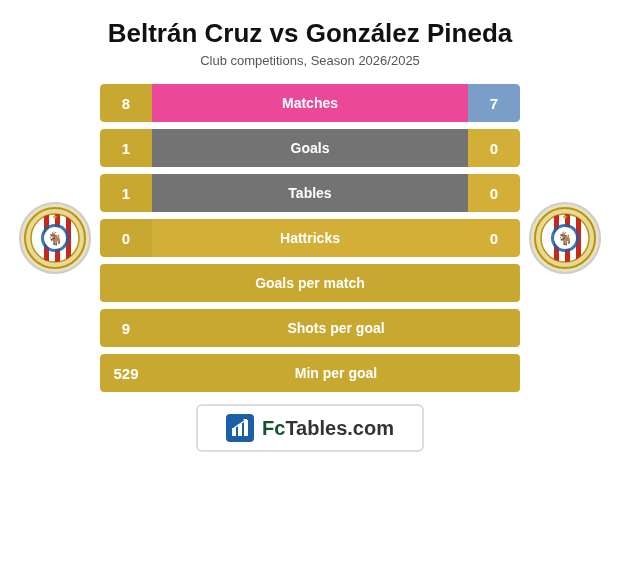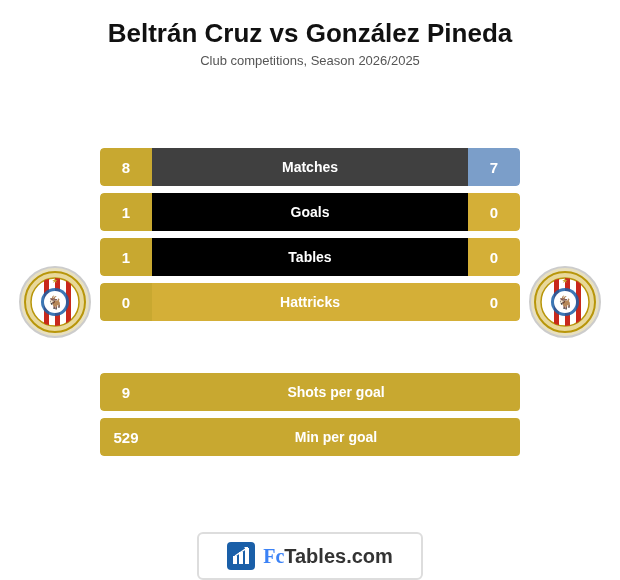--- a/index.html
+++ b/index.html
@@ -11,21 +11,20 @@
       overflow: hidden;
     }
 
     .page {
       width: 620px;
       height: 580px;
       background: #fff;
       display: flex;
       flex-direction: column;
       align-items: center;
-      justify-content: space-between;
     }
 
     
     .header {
       width: 100%;
       text-align: center;
       padding: 18px 20px 6px;
     }
     .header-title {
       font-size: 26px;
@@ -99,21 +98,21 @@
       height: 100%;
       display: flex;
       align-items: center;
       justify-content: center;
       flex-shrink: 0;
       border-radius: 4px 0 0 4px;
     }
 
     .stat-label {
       flex: 1;
-      background: #404040;
+      background: #ec4899;
       color: #fff;
       font-weight: 700;
       font-size: 14px;
       height: 100%;
       display: flex;
       align-items: center;
       justify-content: center;
       text-align: center;
     }
 
@@ -126,21 +125,21 @@
       height: 100%;
       display: flex;
       align-items: center;
       justify-content: center;
       flex-shrink: 0;
       border-radius: 0 4px 4px 0;
     }
 
     
     .stat-row.left-dominant .stat-label {
-      background: #000000;
+      background: #737373;
     }
     .stat-row.left-dominant .stat-right-val {
       background: #d4af37;
     }
 
     
     .stat-row.neutral .stat-left-val {
       background: #c8a830;
     }
     .stat-row.neutral .stat-label {
@@ -180,22 +179,21 @@
       color: #fff;
       font-size: 16px;
       font-weight: 900;
     }
     .fctables-text {
       font-size: 20px;
       font-weight: 700;
       color: #333;
     }
     .fctables-text span {
-      color: #3b82f6;
-      font-family: Liberation Serif, serif;
+      color: #14532d;
     }
 
     .footer-date {
       margin-top: 10px;
       font-size: 13px;
       color: #555;
       text-align: center;
     }
 
     
@@ -256,20 +254,21 @@
           <div class="stat-left-val">1</div>
           <div class="stat-label">Tables</div>
           <div class="stat-right-val">0</div>
         </div>
         <div class="stat-row neutral">
           <div class="stat-left-val">0</div>
           <div class="stat-label">Hattricks</div>
           <div class="stat-right-val">0</div>
         </div>
         <div class="stat-row single">
+          <div class="stat-label">Goals per match</div>
         </div>
         <div class="stat-row single">
           <div class="stat-left-val">9</div>
           <div class="stat-label">Shots per goal</div>
         </div>
         <div class="stat-row single">
           <div class="stat-left-val">529</div>
           <div class="stat-label">Min per goal</div>
         </div>
       </div>

